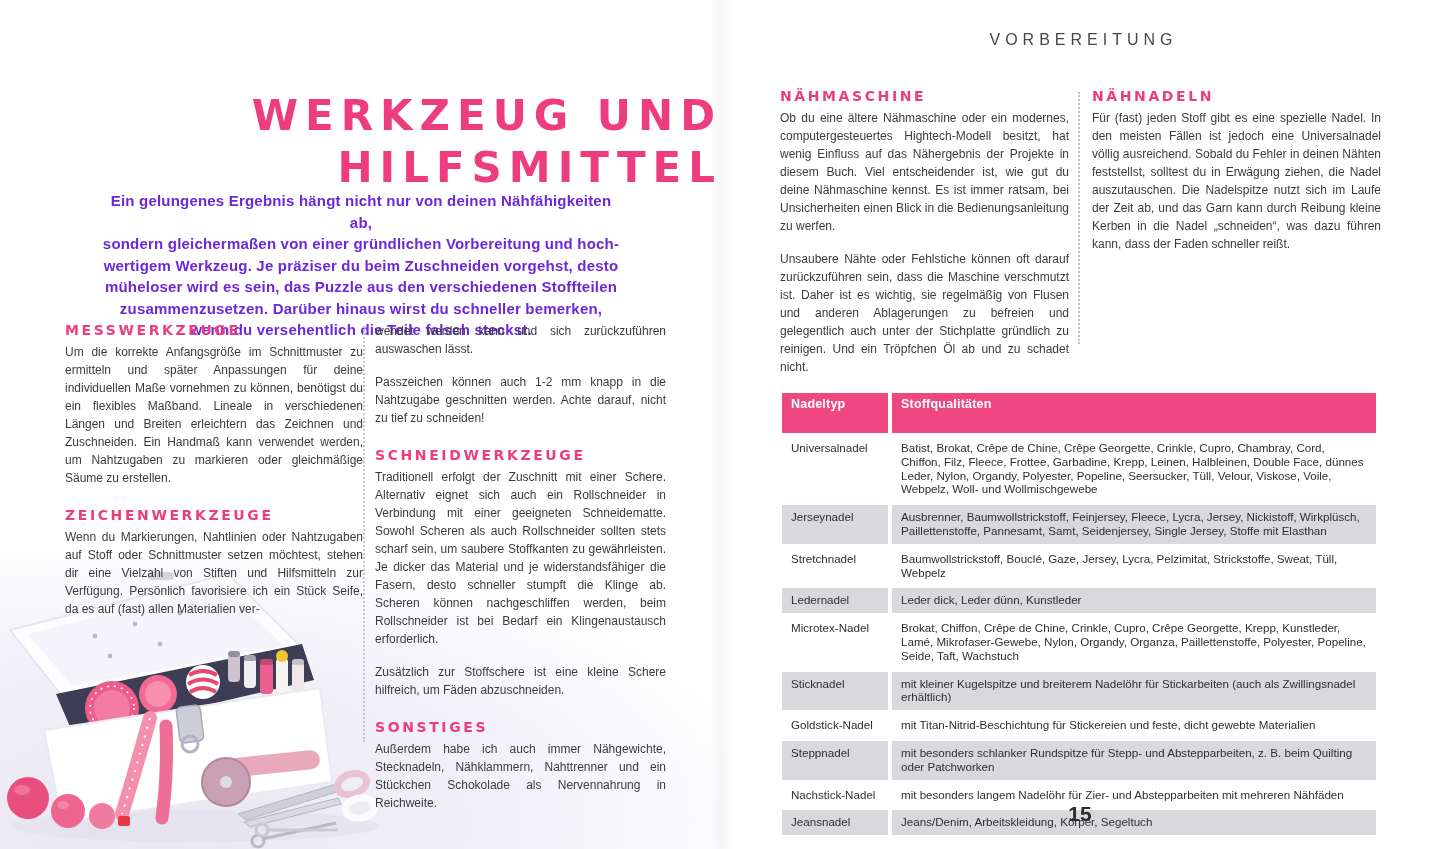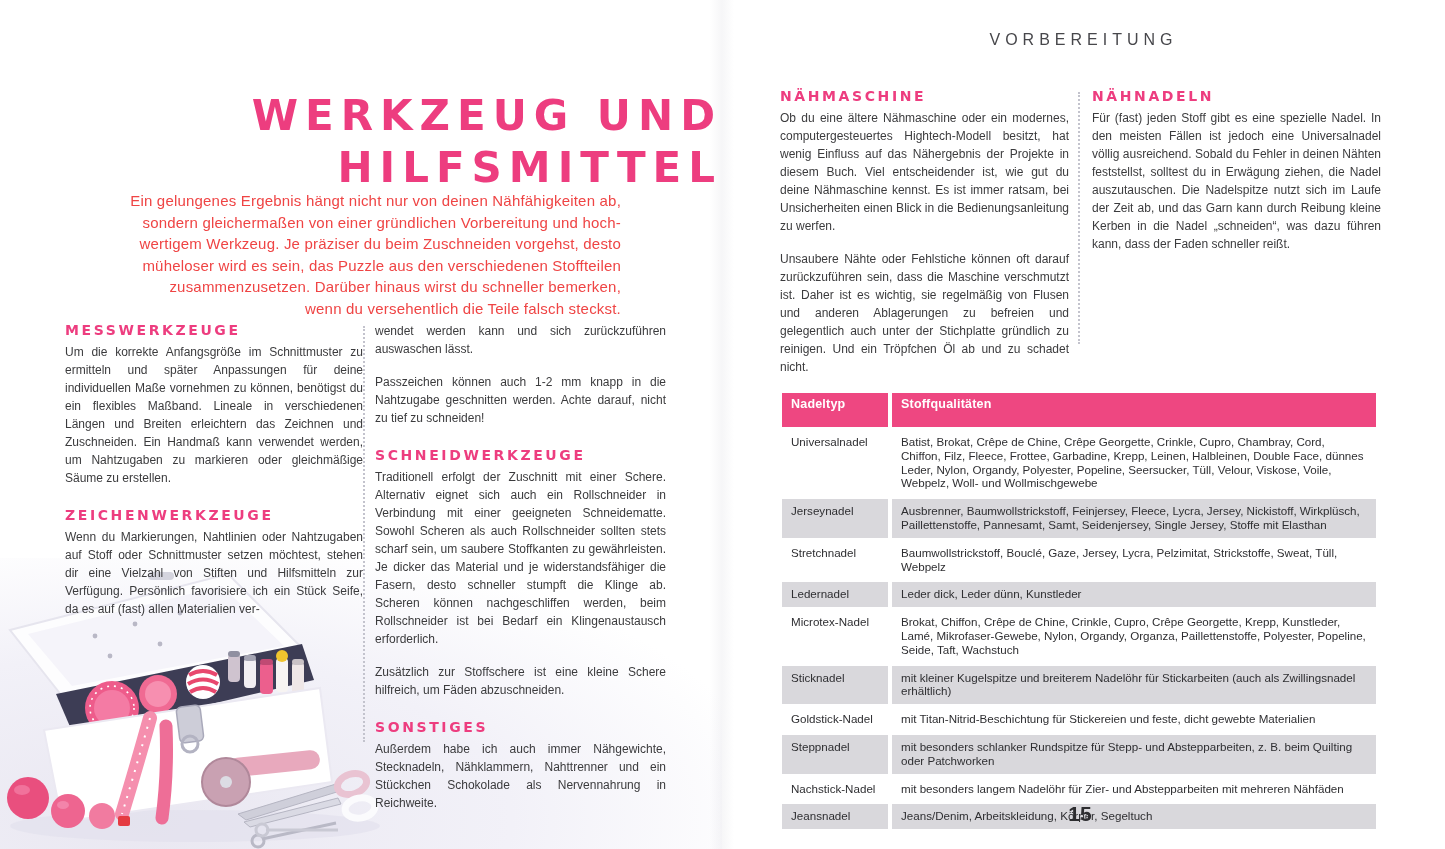--- a/index.html
+++ b/index.html
@@ -7,22 +7,22 @@
     position:relative;width:1445px;height:849px;background:#ffffff;overflow:hidden;
     font-family:"Liberation Sans",sans-serif;color:#3b3b3d;
   }
   
   .page-title{
     position:absolute;left:0;top:62px;width:722px;text-align:right;
     font-family:"DejaVu Sans",sans-serif;font-weight:700;color:#ed3d7f;
     font-size:42px;line-height:52px;letter-spacing:7px;
   }
   .intro{
-    position:absolute;left:101px;top:190px;width:520px;text-align:right;
-    font-size:15px;font-weight:400;line-height:21.5px;color:#ef4444;letter-spacing:0.2px;
+    position:absolute;left:101px;top:190px;width:520px;text-align:center;
+    font-size:15px;font-weight:700;line-height:21.5px;color:#6d28d9;letter-spacing:0.2px;
   }
   .col{position:absolute;top:322px;}
   .col-l1{left:65px;width:298px;}
   .col-l2{left:375px;width:291px;}
   .col-r1{left:780px;width:289px;top:88px;}
   .col-r2{left:1092px;width:289px;top:88px;}
   .sec-heading{
     font-family:"DejaVu Sans",sans-serif;
     color:#ed3d7f;font-size:14px;font-weight:700;letter-spacing:2.6px;
     margin:0 0 5px 0;
@@ -47,21 +47,21 @@
   .running-head{
     position:absolute;left:722px;top:31px;width:723px;text-align:center;
     font-size:16px;letter-spacing:5px;color:#47474b;font-weight:500;
   }
   .needle-table{
     position:absolute;left:778px;top:390px;width:602px;
     border-collapse:separate;border-spacing:4px 3px;table-layout:fixed;
   }
   .needle-table th{
     background:#ee4781;color:#ffffff;text-align:left;font-size:12.5px;font-weight:700;
-    padding:4px 9px 16px;letter-spacing:0.2px;
+    padding:4px 9px 22px;letter-spacing:0.2px;
   }
   .needle-table th:first-child{width:88px;}
   .needle-table td{
     font-size:11.6px;line-height:13.8px;padding:5px 9px 6px;vertical-align:top;color:#2e2e31;
   }
   .needle-table tbody tr:nth-child(even) td{background:#d9d8dc;}
   .page-number{
     position:absolute;left:722px;top:802px;width:716px;text-align:center;
     font-size:21px;font-weight:700;color:#2d2d30;
   }

